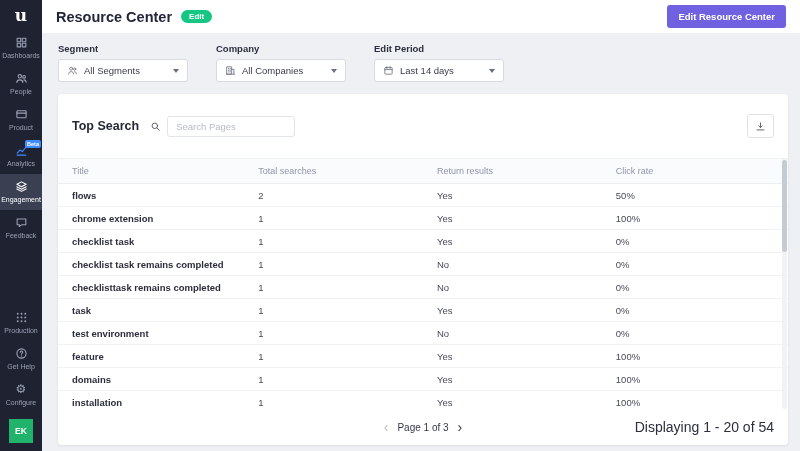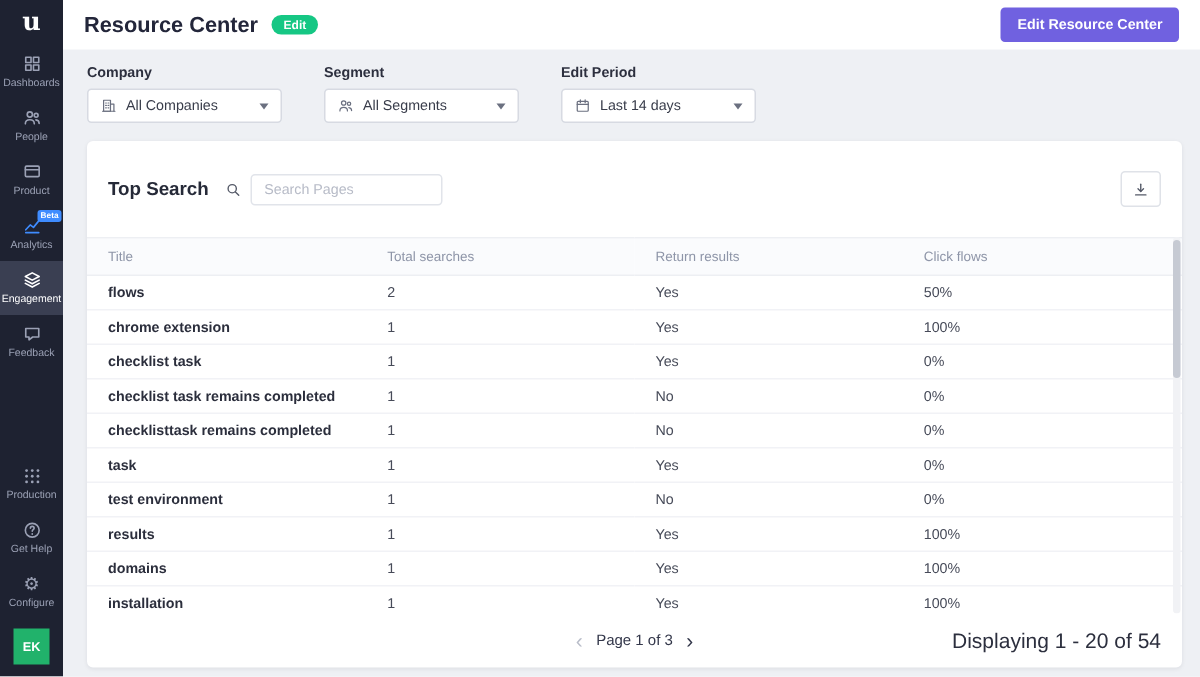--- a/index.html
+++ b/index.html
@@ -186,42 +186,42 @@
       <h1 class="page-title">Resource Center</h1>
       <span class="live-badge">Edit</span>
       <button class="edit-btn">Edit Resource Center</button>
     </header>
 
 
     <div class="content">
 
       <div class="filters">
         <div>
+          <div class="filter-label">Segment</div>
+          <div class="dropdown">
+            <svg viewBox="0 0 24 24">
+                <circle cx="9" cy="8" r="3.2"></circle>
+                <path d="M3.5 19.5c0-3.2 2.6-5 5.5-5s5.5 1.8 5.5 5"></path>
+                <circle cx="16.8" cy="9" r="2.4"></circle>
+                <path d="M16.5 14.6c2.4.3 4 1.9 4 4.4"></path>
+              </svg>
+            <span class="value">All Segments</span>
+            <span class="caret"></span>
+          </div>
+        </div>
+        <div>
           <div class="filter-label">Company</div>
           <div class="dropdown">
             <svg viewBox="0 0 24 24">
                 <rect x="4.5" y="4" width="10" height="16"></rect>
                 <path d="M14.5 9.5h5V20"></path>
                 <path d="M3 20h18"></path>
                 <path d="M7.5 8h1M7.5 11.5h1M7.5 15h1M11 8h1M11 11.5h1M11 15h1"></path>
               </svg>
             <span class="value">All Companies</span>
-            <span class="caret"></span>
-          </div>
-        </div>
-        <div>
-          <div class="filter-label">Segment</div>
-          <div class="dropdown">
-            <svg viewBox="0 0 24 24">
-                <circle cx="9" cy="8" r="3.2"></circle>
-                <path d="M3.5 19.5c0-3.2 2.6-5 5.5-5s5.5 1.8 5.5 5"></path>
-                <circle cx="16.8" cy="9" r="2.4"></circle>
-                <path d="M16.5 14.6c2.4.3 4 1.9 4 4.4"></path>
-              </svg>
-            <span class="value">All Segments</span>
             <span class="caret"></span>
           </div>
         </div>
         <div>
           <div class="filter-label">Edit Period</div>
           <div class="dropdown">
             <svg viewBox="0 0 24 24">
                 <rect x="4" y="5.5" width="16" height="14.5" rx="1.5"></rect>
                 <path d="M4 10h16"></path>
                 <path d="M8.5 3.5v4M15.5 3.5v4"></path>
@@ -257,21 +257,21 @@
                 <col style="width:25.5%">
                 <col style="width:24.5%">
                 <col style="width:24.5%">
                 <col style="width:25.5%">
               </colgroup>
             <thead>
               <tr>
                 <th>Title</th>
                 <th>Total searches</th>
                 <th>Return results</th>
-                <th>Click flows</th>
+                <th>Click rate</th>
               </tr>
             </thead>
             <tbody>
                 <tr>
                   <td class="cell-title">flows</td>
                   <td>2</td>
                   <td>Yes</td>
                   <td>50%</td>
                 </tr>
                 <tr>
@@ -304,21 +304,21 @@
                   <td>Yes</td>
                   <td>0%</td>
                 </tr>
                 <tr>
                   <td class="cell-title">test environment</td>
                   <td>1</td>
                   <td>No</td>
                   <td>0%</td>
                 </tr>
                 <tr>
-                  <td class="cell-title">results</td>
+                  <td class="cell-title">feature</td>
                   <td>1</td>
                   <td>Yes</td>
                   <td>100%</td>
                 </tr>
                 <tr>
                   <td class="cell-title">domains</td>
                   <td>1</td>
                   <td>Yes</td>
                   <td>100%</td>
                 </tr>

